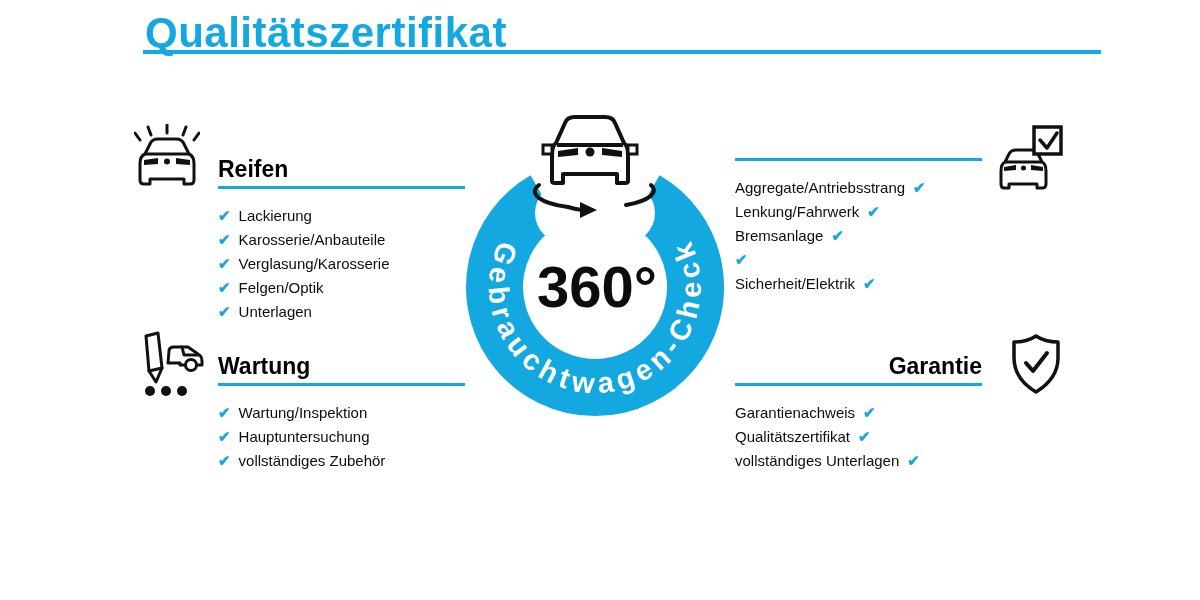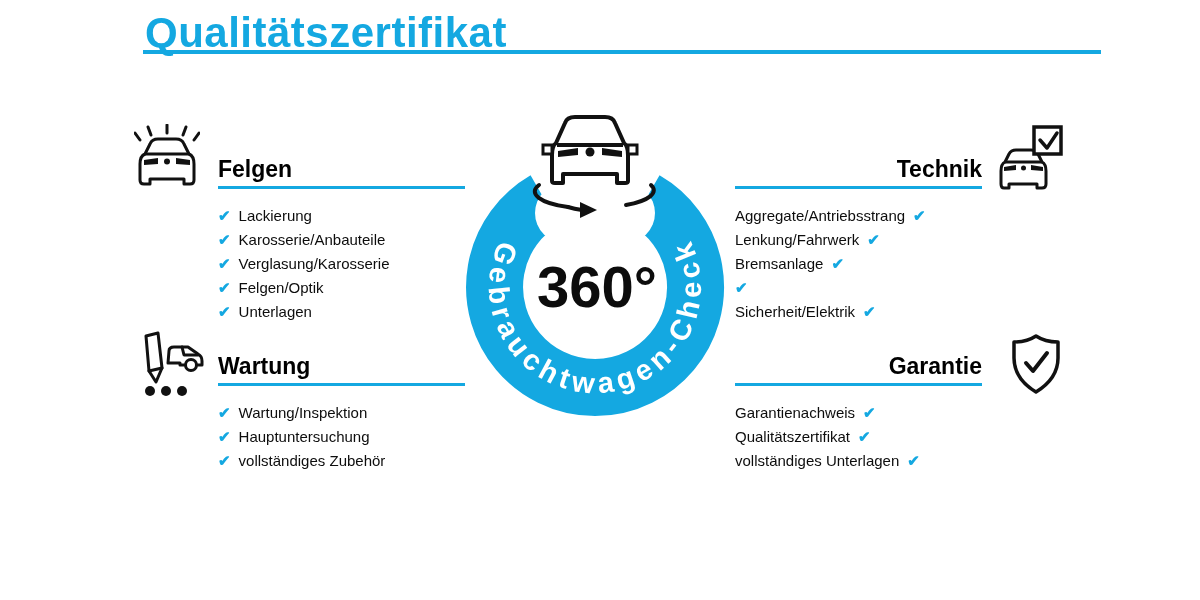--- a/index.html
+++ b/index.html
@@ -39,21 +39,21 @@
         <path d="M60,16 L65,9"></path>
       <path stroke-linejoin="round" d="M10,60 L16,60 L16,55 L50,55 L50,60 L56,60 Q60,60 60,56 L60,40 Q60,32 55,30 L50,20 Q48,15 42,15 L24,15 Q18,15 16,20 L11,30 Q6,32 6,40 L6,56 Q6,60 10,60 Z"></path>
       <path d="M11,30 L55,30"></path>
     </g>
     <path d="M10,36 L24,34 L24,40 L10,41 Z" fill="#111"></path>
     <path d="M56,36 L42,34 L42,40 L56,41 Z" fill="#111"></path>
     <circle cx="33" cy="37.5" r="3" fill="#111"></circle>
   </svg>
 
   <section class="sec left" style="left:218px;top:155px">
-    <h2>Felgen</h2>
+    <h2>Reifen</h2>
     <div class="sec-rule"></div>
     <ul class="items">
 
         <li>
           <span class="chk">✔</span>
           <span>Lackierung</span>
         </li>
 
         <li>
           <span class="chk">✔</span>
@@ -118,21 +118,20 @@
       <path d="M9,38 L46,38"></path>
     </g>
     <path d="M8,43 L20,41 L20,46 L8,47 Z" fill="#111"></path>
     <path d="M47,43 L35,41 L35,46 L47,47 Z" fill="#111"></path>
     <circle cx="27.5" cy="44" r="2.5" fill="#111"></circle>
     <rect x="38" y="3" width="27" height="27" fill="#fff" stroke="#111" stroke-width="3.5"></rect>
     <path d="M44,16 L51,24 L61,9" stroke="#111" stroke-width="3.5" fill="none" stroke-linecap="round" stroke-linejoin="round"></path>
   </svg>
 
   <section class="sec right" style="left:735px;top:155px">
-    <h2>Technik</h2>
     <div class="sec-rule"></div>
     <ul class="items">
 
         <li>
           <span>Aggregate/Antriebsstrang</span>
           <span class="chk">✔</span>
         </li>
 
         <li>
           <span>Lenkung/Fahrwerk</span>

